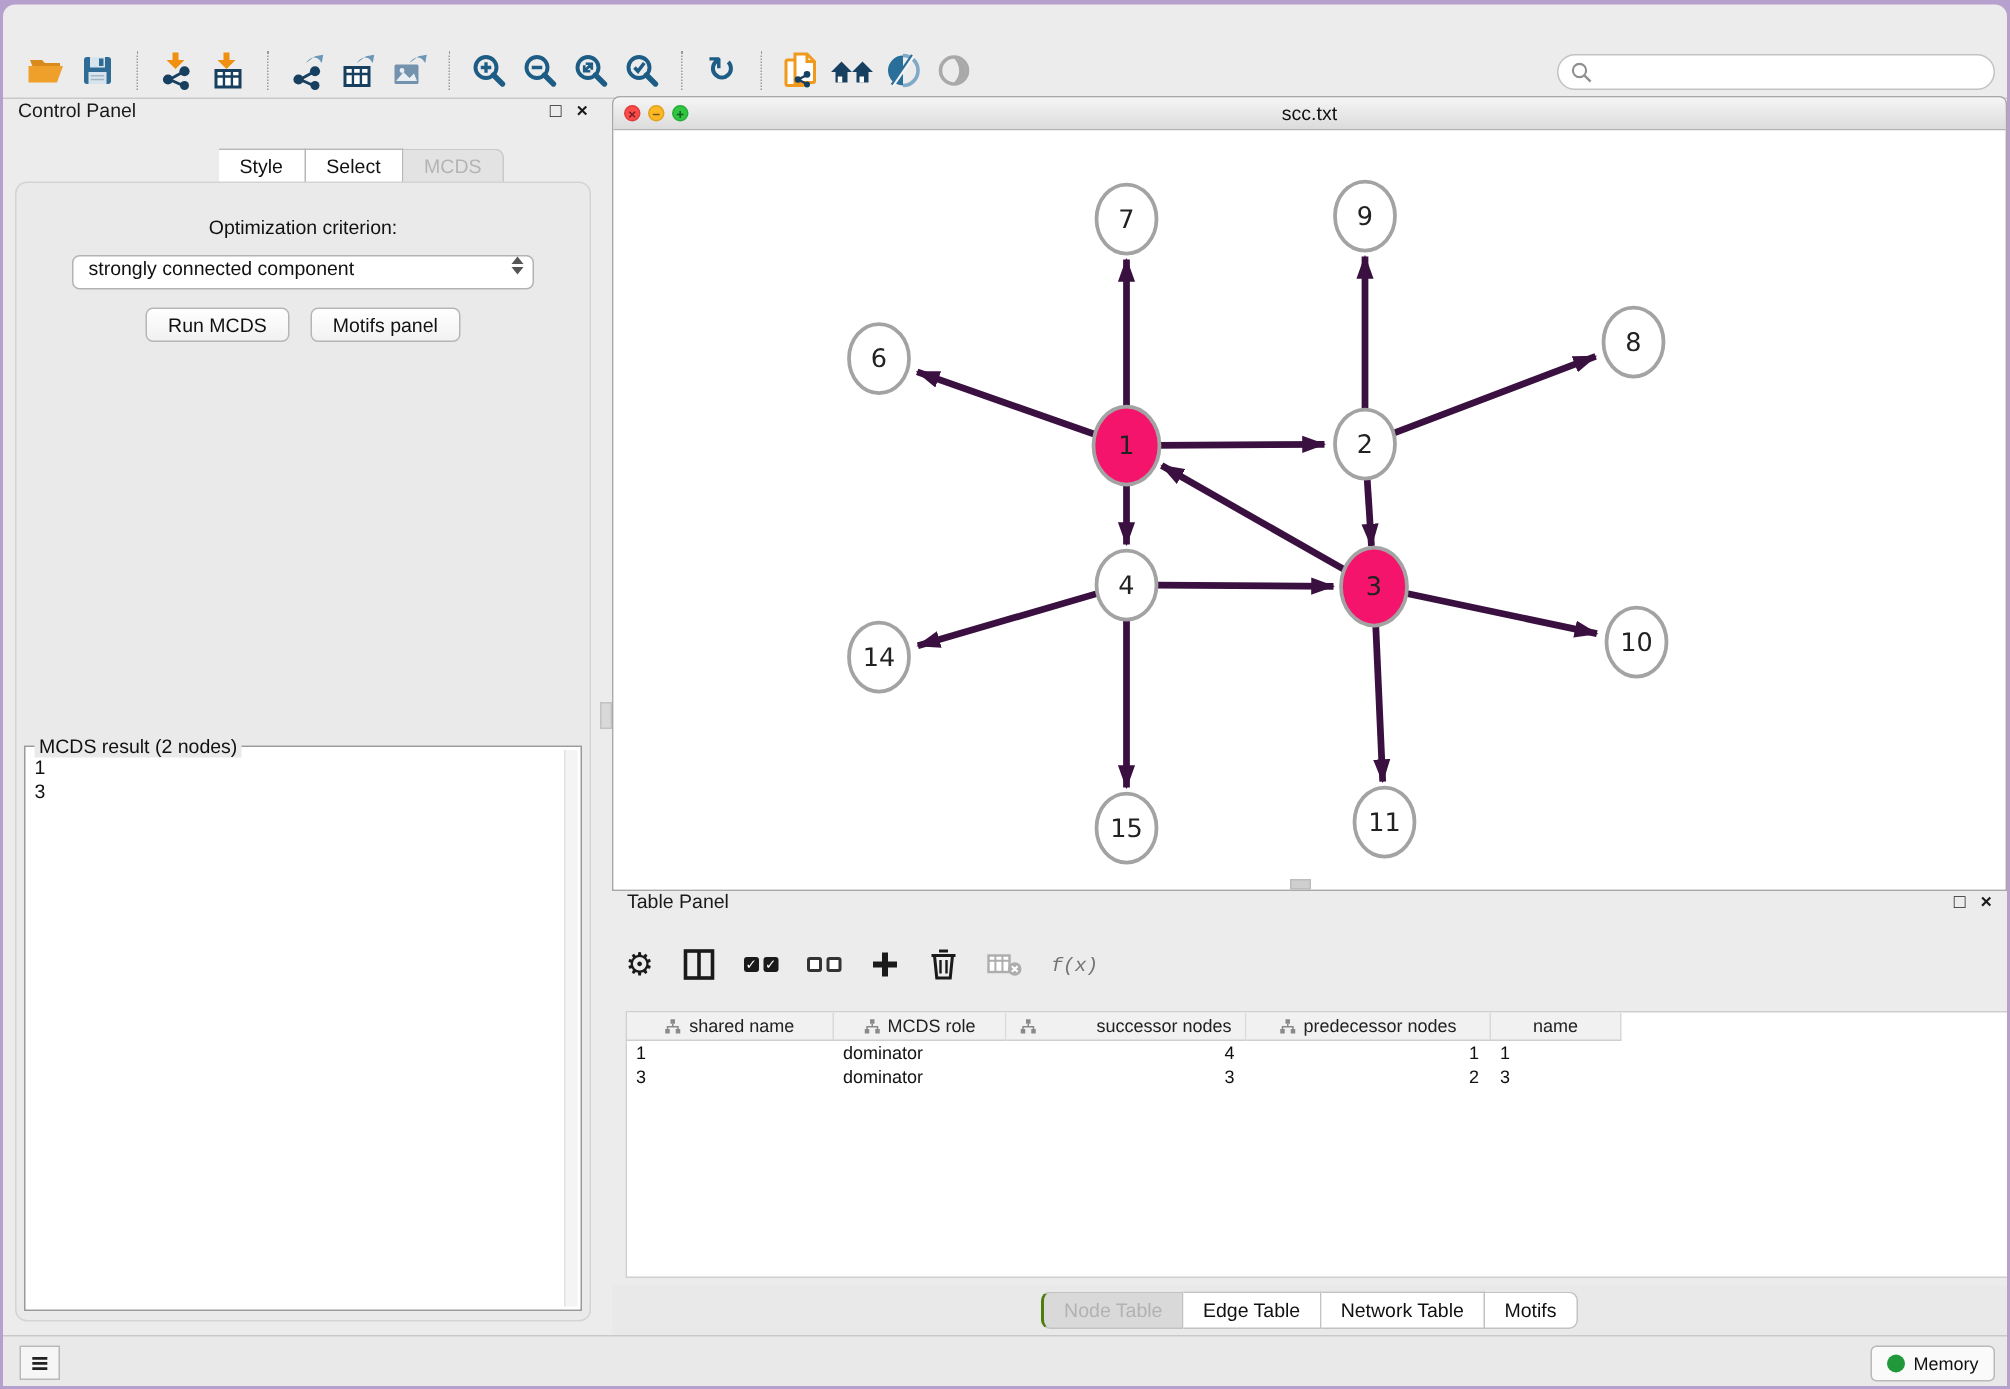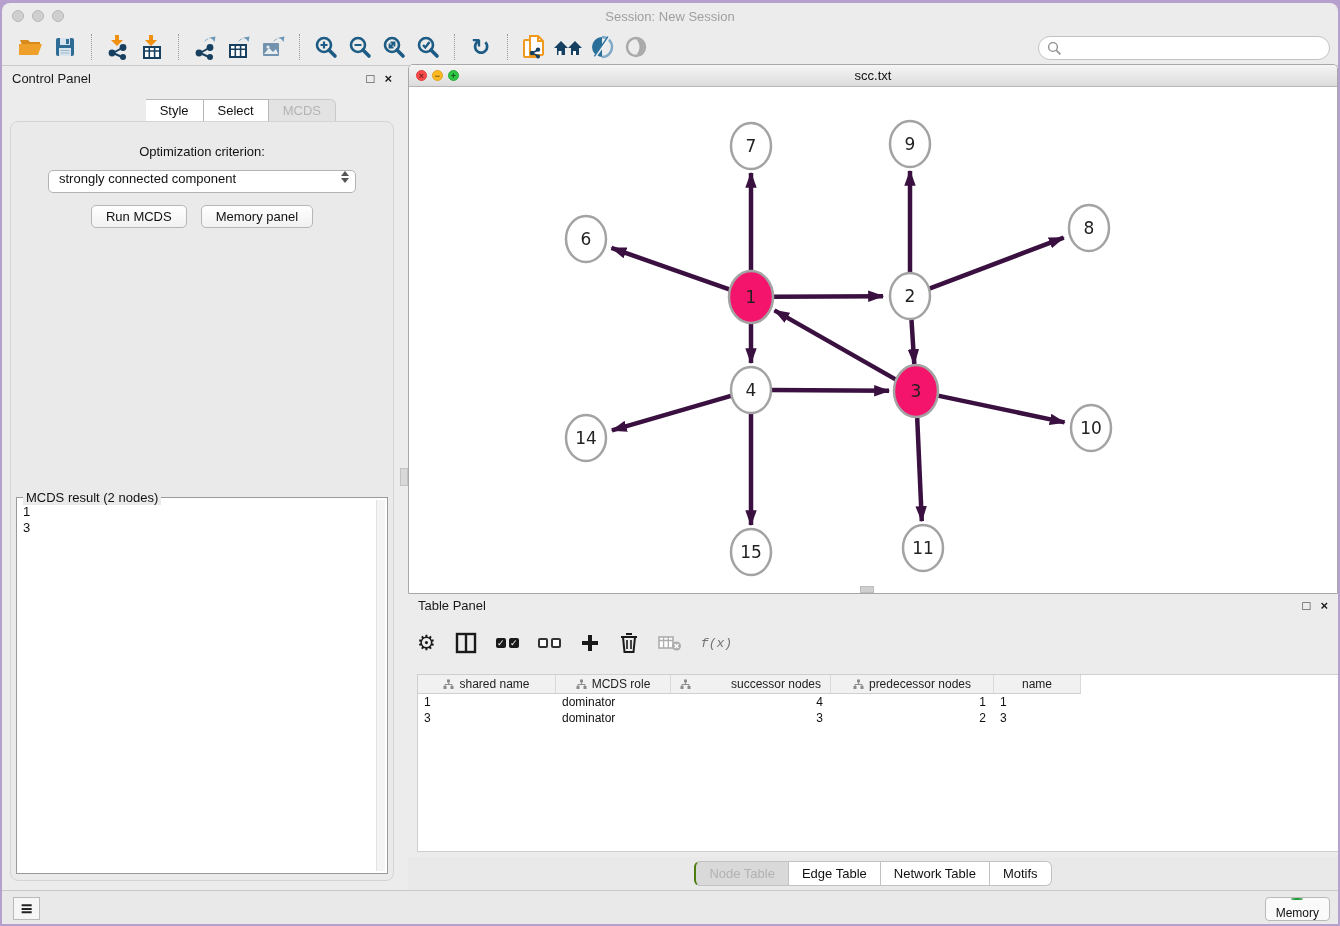--- a/index.html
+++ b/index.html
@@ -16,21 +16,21 @@
   
   .toolbar { position:absolute; left:0; top:26px; right:0; height:37px; border-bottom:1px solid #c9c9c9; display:flex; align-items:center; padding-left:12px; }
   .tb-btn { width:34px; height:30px; display:flex; align-items:center; justify-content:center; }
   .tb-sep { width:1px; height:26px; border-left:1px dotted #9a9a9a; margin:0 9px; }
   .glyph-refresh { font-size:23px; font-weight:bold; color:#1d5c84; line-height:1; font-family:"DejaVu Sans",sans-serif; }
   .search-box { position:absolute; right:8px; top:7px; width:292px; height:24px; background:#fff; border:1px solid #c2c2c2; border-radius:12px; display:flex; align-items:center; padding-left:8px; }
   .search-box input { border:none; outline:none; flex:1; font-size:13px; background:transparent; }
 
   
   .control-panel { position:absolute; left:0; top:63px; width:400px; height:824px; }
-  .panel-head { height:25px; display:flex; align-items:center; padding:0 10px; }
+  .panel-head { height:25px; display:flex; padding:0 10px; }
   .panel-title { font-size:13px; color:#1a1a1a; flex:1; }
   .ph-icon { font-size:13px; color:#1a1a1a; font-weight:bold; margin-left:10px; cursor:default; }
   .cp-tabs { position:absolute; left:0; right:0; top:33px; display:flex; justify-content:center; }
   .cp-tab { font-size:13px; padding:3px 14px; background:#fff; border:1px solid #b7b7b7; border-left:none; color:#111; }
   .cp-tab:first-child { border-left:1px solid #b7b7b7; border-radius:6px 0 0 6px;margin-top:24px; }
   .cp-tab:last-child { border-radius:0 6px 6px 0; }
   .cp-tab.selected { background:#e3e3e3; color:#b4b4b4; border-color:#c9c9c9; }
   .cp-body { position:absolute; left:8px; right:8px; top:55px; bottom:9px; background:#eaeaea; border:1px solid #d4d4d4; border-radius:8px; }
   .opt-label { text-align:center; font-size:13px; color:#111; margin-top:22px; }
   .dropdown { width:308px; height:23px; margin:11px auto 0; background:#fff; border:1px solid #b3b3b3; border-radius:5px; display:flex; align-items:flex-start; padding:0 4px 0 10px; font-size:13px; color:#111; }
@@ -78,36 +78,28 @@
   .td { font-size:12px; color:#111; padding:1px 8px 0 6px; }
   .bottom-tabs { position:absolute; left:0; right:0; top:264px; height:33px; background:#e9e9e9; display:flex; align-items:center; justify-content:center; }
   .bt-tab { font-size:13px; padding:4px 13px; background:#fff; border:1px solid #c2c2c2; border-left:none; color:#111; }
   .bt-tab:first-child { border-left:2px solid #4d7c0f; border-radius:6px 0 0 6px; }
   .bt-tab:last-child { border-radius:0 6px 6px 0; }
   .bt-tab.selected { background:#d9d9d9; color:#b2b2b2; }
 
   
   .statusbar { position:absolute; left:0; right:0; top:887px; height:34px; background:#e9e9e9; border-top:1px solid #c9c9c9; }
   .list-btn { position:absolute; left:11px; top:6px; width:27px; height:23px; background:#f6f6f6; border:1px solid #b9b9b9; text-align:center; font-size:16px; font-weight:bold; line-height:21px; color:#222; font-family:"DejaVu Sans",sans-serif; }
-  .memory-btn { position:absolute; right:8px; top:6px; height:24px; background:#fafafa; border:1px solid #b9b9b9; border-radius:4px; display:flex; align-items:center; gap:6px; padding:0 10px; font-size:12px; color:#111;flex-direction:column; }
+  .memory-btn { position:absolute; right:8px; top:6px; height:24px; background:#fafafa; border:1px solid #b9b9b9; border-radius:4px; display:flex; align-items:center; gap:6px; padding:0 10px; font-size:12px; color:#111; }
   .mem-dot { width:12px; height:12px; border-radius:50%; background:#1f9939; }
 </style>
 </head>
 <body>
 
 <div class="window">
 
-  <div class="titlebar">
-    <div class="lights">
-      <div class="light"></div>
-      <div class="light"></div>
-      <div class="light"></div>
-    </div>
-    <div class="win-title">Session: New Session</div>
-  </div>
 
   <div class="toolbar">
     <div class="tb-btn">
       <svg width="26" height="24" viewBox="0 0 26 24">
           <path d="M2 5h8l2 2h10v3H4z" fill="#d98a1d"></path>
           <path d="M1 9h23l-4 11H1z" fill="#efa02b"></path>
         </svg>
     </div>
     <div class="tb-btn">
       <svg width="24" height="24" viewBox="0 0 24 24">
@@ -257,21 +249,21 @@
       <div class="opt-label">Optimization criterion:</div>
       <div class="dropdown">
         <span class="dd-text">strongly connected component</span>
         <span class="spinner">
             <i class="up"></i>
             <i class="dn"></i>
           </span>
       </div>
       <div class="btn-row">
         <button class="push-btn">Run MCDS</button>
-        <button class="push-btn">Memory panel</button>
+        <button class="push-btn">Motifs panel</button>
       </div>
       <div class="mcds-group">
         <span class="mcds-legend">MCDS result (2 nodes)</span>
         <div class="mcds-text" id="mcds-text">1
 3</div>
         <div class="mcds-scroll"></div>
       </div>
     </div>
   </div>
 

